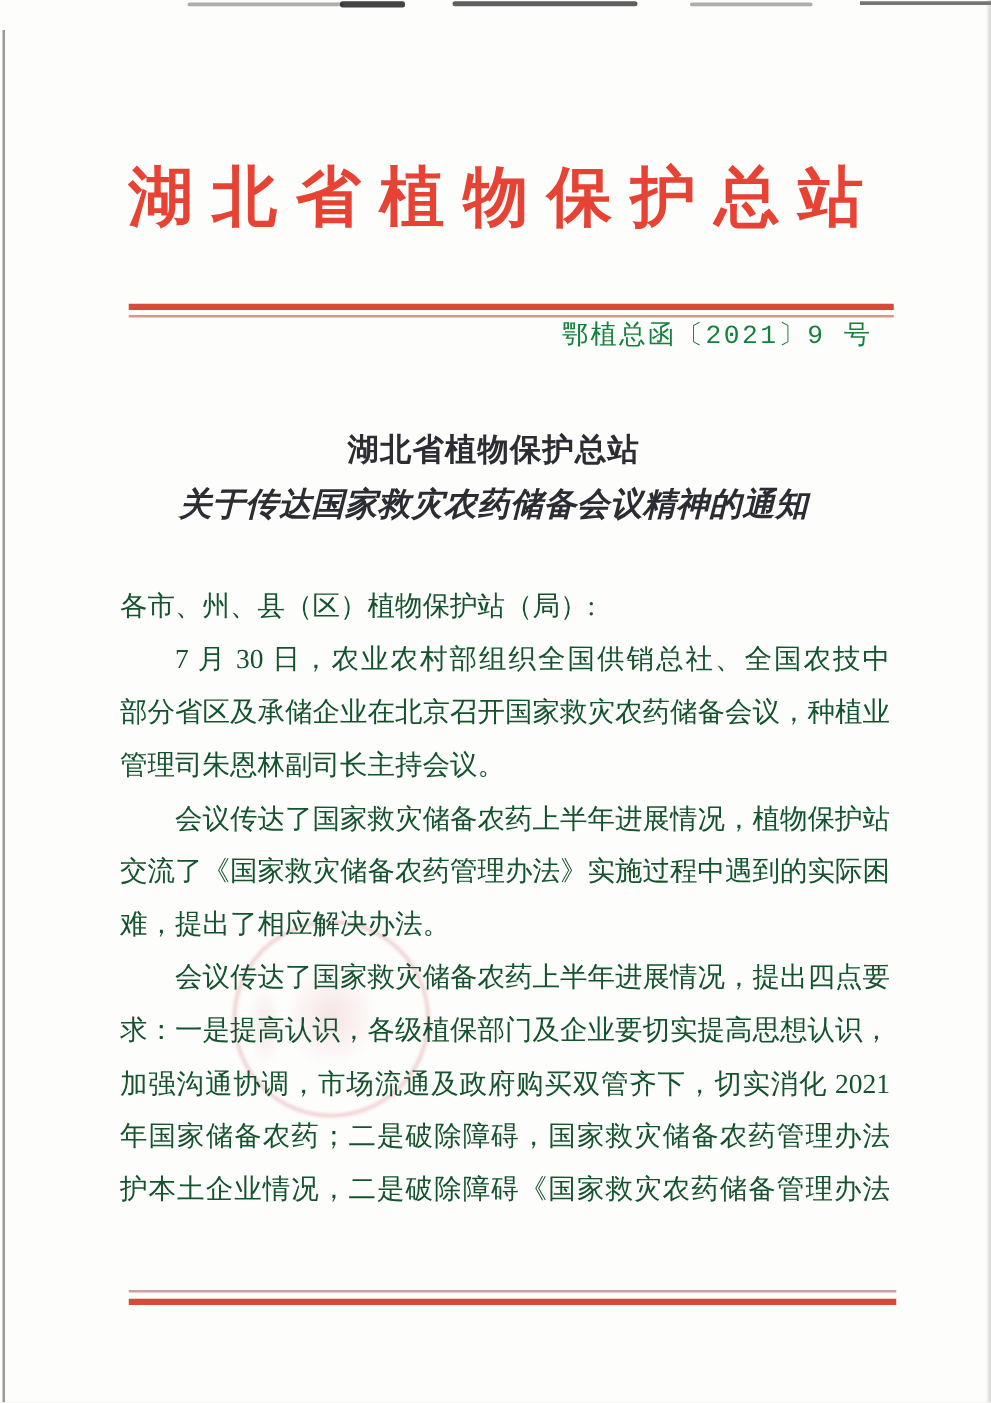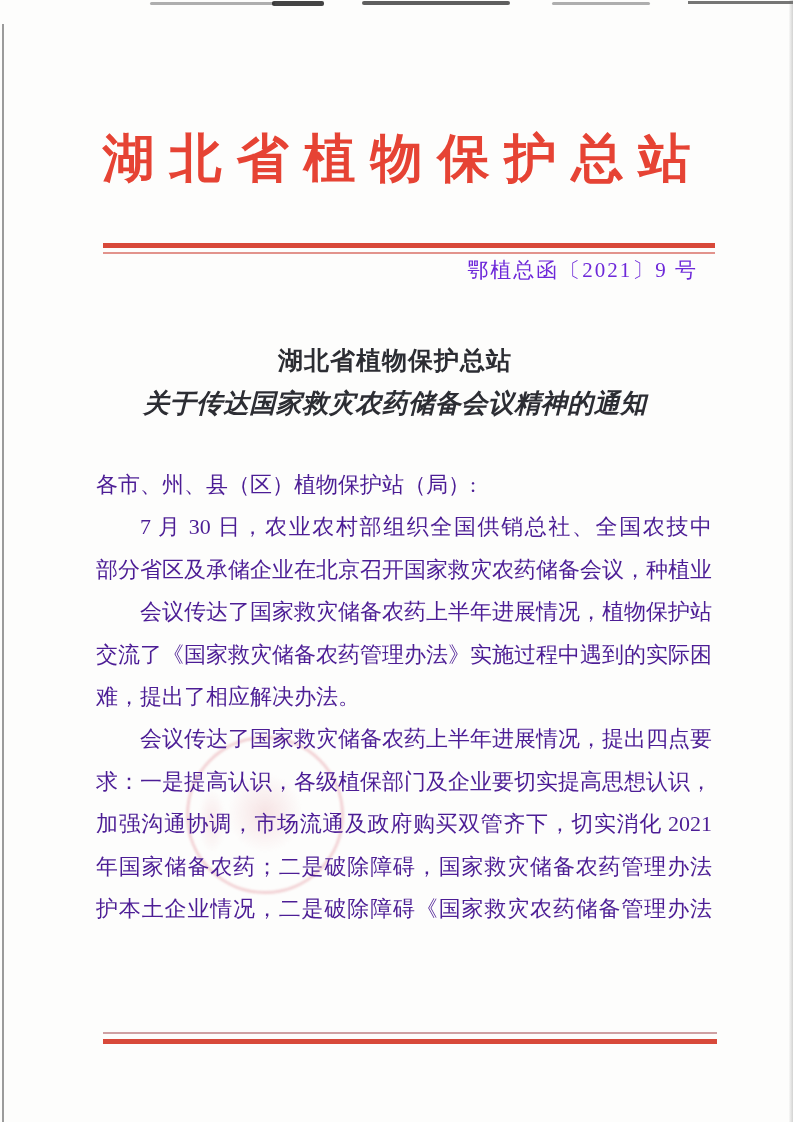--- a/index.html
+++ b/index.html
@@ -37,22 +37,23 @@
     white-space: nowrap;
   }
   .rule-top { position: absolute; top: 243px; left: 103px; width: 612px; }
   .rule-top .thick { display: block; height: 5px; background: #d8493a; }
   .rule-top .thin  { display: block; height: 2px; margin-top: 4px; background: #e2938c; }
 
   
   .doc-number {
     position: absolute; top: 255px; right: 95px;
     font-size: 21px; letter-spacing: 2px;
-    color: #6d28d9; line-height: 30px;
+    color: #15803d; line-height: 30px;
     white-space: nowrap;
+    font-family: Liberation Mono, monospace;
   }
 
   
   .title-block {
     position: absolute; top: 340px; left: 0; width: 790px;
     text-align: center; color: #2c2d33; font-weight: 700;
   }
   .title-line1 { font-size: 25px; line-height: 42px; letter-spacing: 1px; }
   .title-line2 { font-size: 26px; line-height: 43px; letter-spacing: 0.5px; font-style: italic; }
 
@@ -71,21 +72,21 @@
   }
   .seal::after {
     content: "";
     position: absolute; left: 10px; top: 52px; width: 26px; height: 60px;
     background: radial-gradient(rgba(225,139,147,0.18), rgba(225,139,147,0.0) 75%);
   }
 
   
   .body-block {
     position: absolute; top: 464px; left: 96px; width: 616px;
-    color: #4c1d95;
+    color: #14532d;
     font-size: 22px;
   }
   .line {
     height: 42.4px; line-height: 42.4px;
     overflow: hidden;
     white-space: nowrap;
   }
   .line.fill {
     white-space: normal;
     text-align: justify;
@@ -125,20 +126,21 @@
     <div class="title-line2">关于传达国家救灾农药储备会议精神的通知</div>
   </div>
 
   <div class="seal"></div>
 
   <div class="body-block">
     <div class="line">各市、州、县（区）植物保护站（局）:</div>
 
     <div class="line indent fill">7 月 30 日，农业农村部组织全国供销总社、全国农技中心、</div>
     <div class="line fill">部分省区及承储企业在北京召开国家救灾农药储备会议，种植业</div>
+    <div class="line">管理司朱恩林副司长主持会议。</div>
     <div class="line indent fill">会议传达了国家救灾储备农药上半年进展情况，植物保护站</div>
     <div class="line fill">交流了《国家救灾储备农药管理办法》实施过程中遇到的实际困</div>
     <div class="line">难，提出了相应解决办法。</div>
     <div class="line indent fill">会议传达了国家救灾储备农药上半年进展情况，提出四点要</div>
     <div class="line fill">求：一是提高认识，各级植保部门及企业要切实提高思想认识，</div>
     <div class="line fill">加强沟通协调，市场流通及政府购买双管齐下，切实消化 2021</div>
     <div class="line fill">年国家储备农药；二是破除障碍，国家救灾储备农药管理办法</div>
     <div class="line fill">护本土企业情况，二是破除障碍《国家救灾农药储备管理办法</div>
   </div>
 

